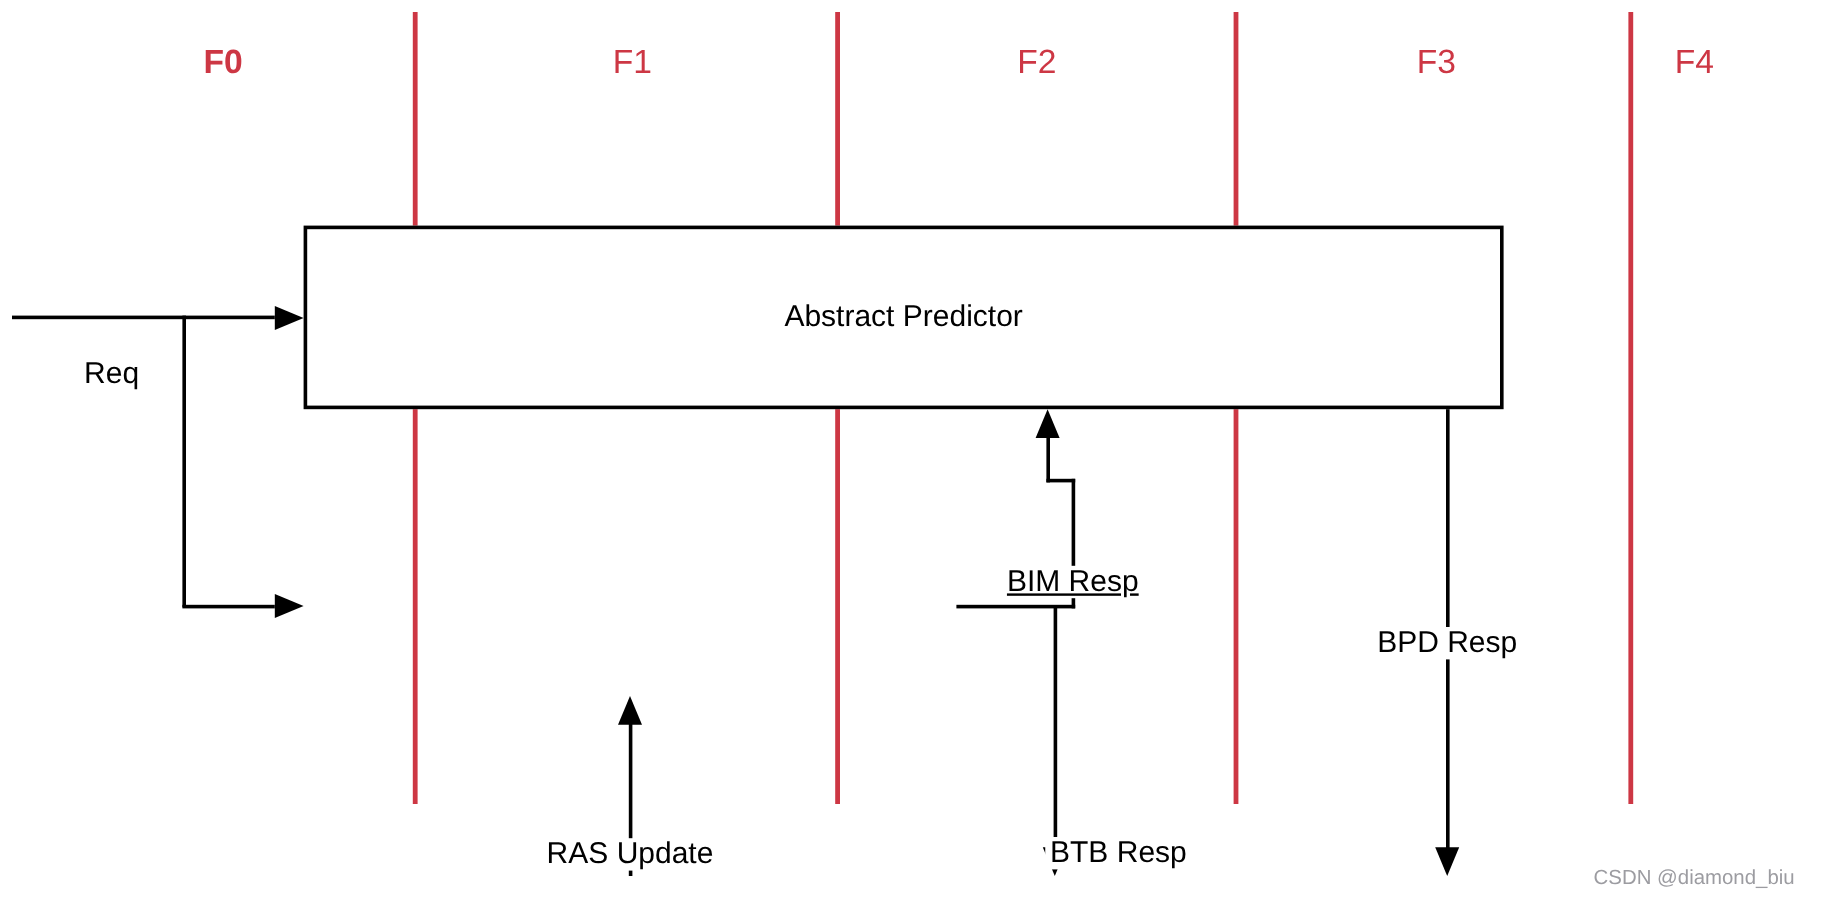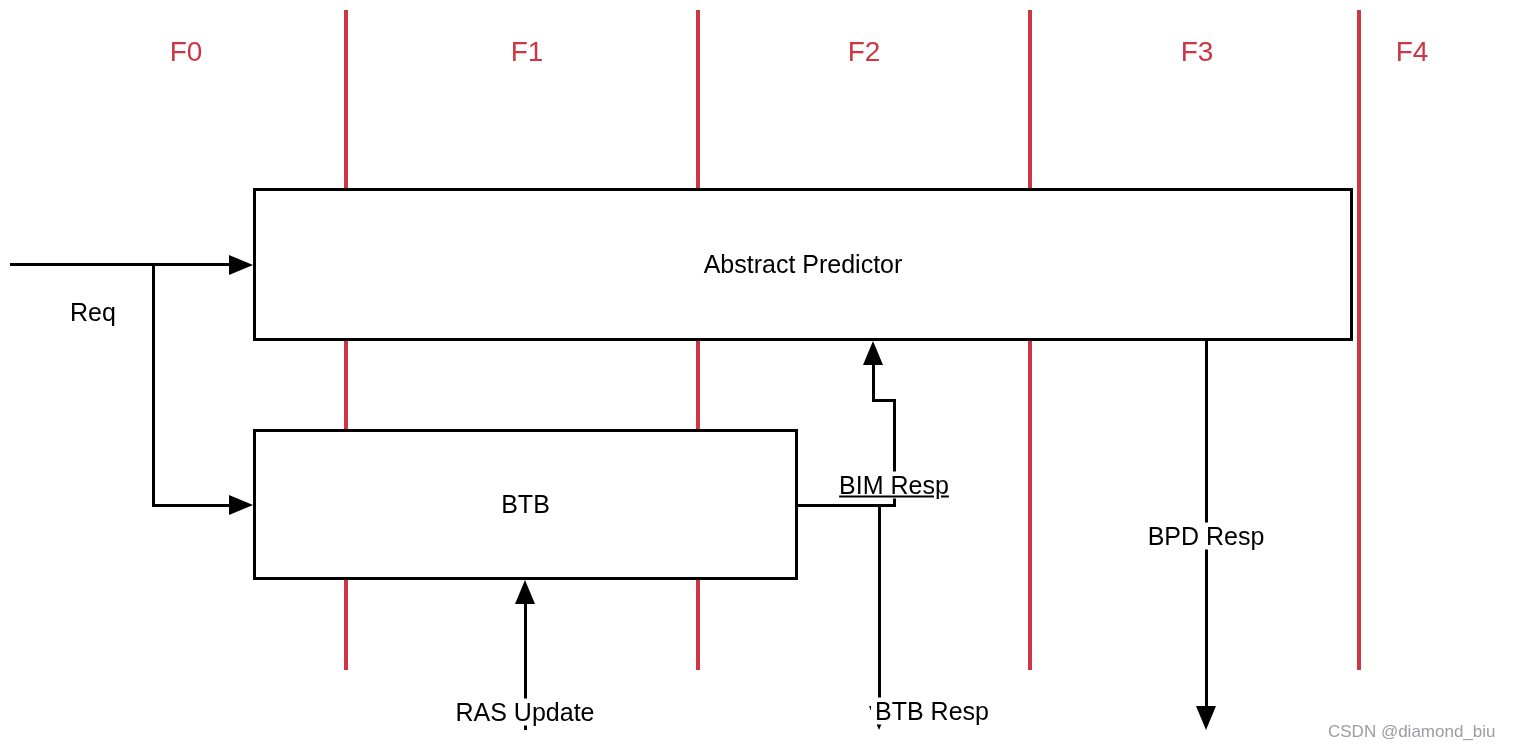--- a/index.html
+++ b/index.html
@@ -107,31 +107,28 @@
 </head>
 <body>
 
 <div id="canvas">
 
   <div class="stage-line" style="left:344px;"></div>
   <div class="stage-line" style="left:696px;"></div>
   <div class="stage-line" style="left:1028px;"></div>
   <div class="stage-line" style="left:1357px;"></div>
 
-  <div class="stage-label" style="left:186px;">F0</div>
+  <div class="stage-label" style="left:186px;font-weight:bold;">F0</div>
   <div class="stage-label" style="left:527px;">F1</div>
   <div class="stage-label" style="left:864px;">F2</div>
   <div class="stage-label" style="left:1197px;">F3</div>
   <div class="stage-label" style="left:1412px;">F4</div>
 
-  <div class="node" style="left:253px; top:188px; width:1100px; height:153px;">
+  <div class="node" style="left:253px; top:188px; width:1000px; height:153px;">
     <span class="node-label">Abstract Predictor</span>
-  </div>
-  <div class="node" style="left:253px; top:429px; width:545px; height:151px;">
-    <span class="node-label">BTB</span>
   </div>
 
   <div class="hline" style="left:10px; top:263px; width:219px;"></div>
   <div class="arrow right" style="left:229px; top:255px;"></div>
 
   <div class="vline" style="left:152px; top:263px; height:243px;"></div>
   <div class="hline" style="left:152px; top:504px; width:77px;"></div>
   <div class="arrow right" style="left:229px; top:495px;"></div>
 
   <div class="hline" style="left:797px; top:504px; width:99px;"></div>

